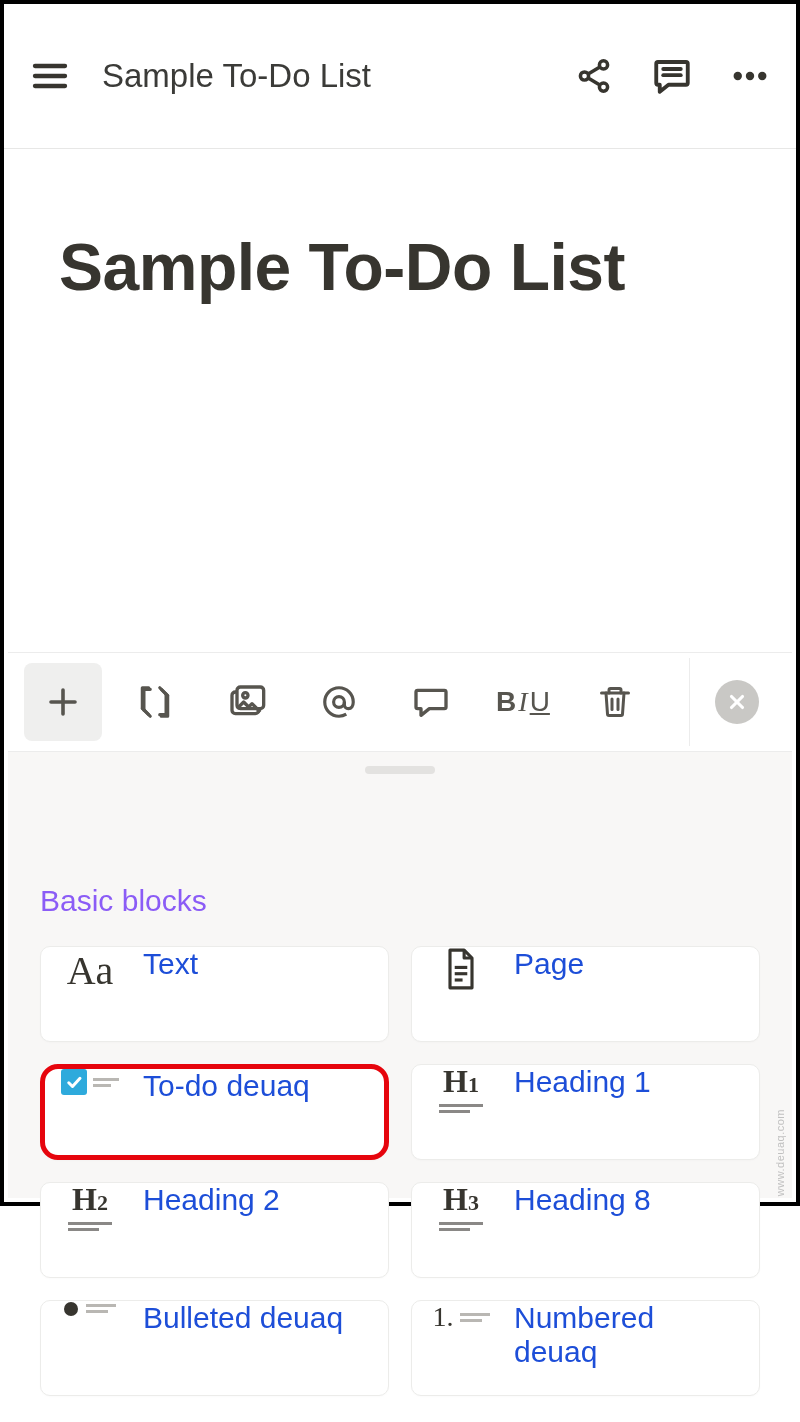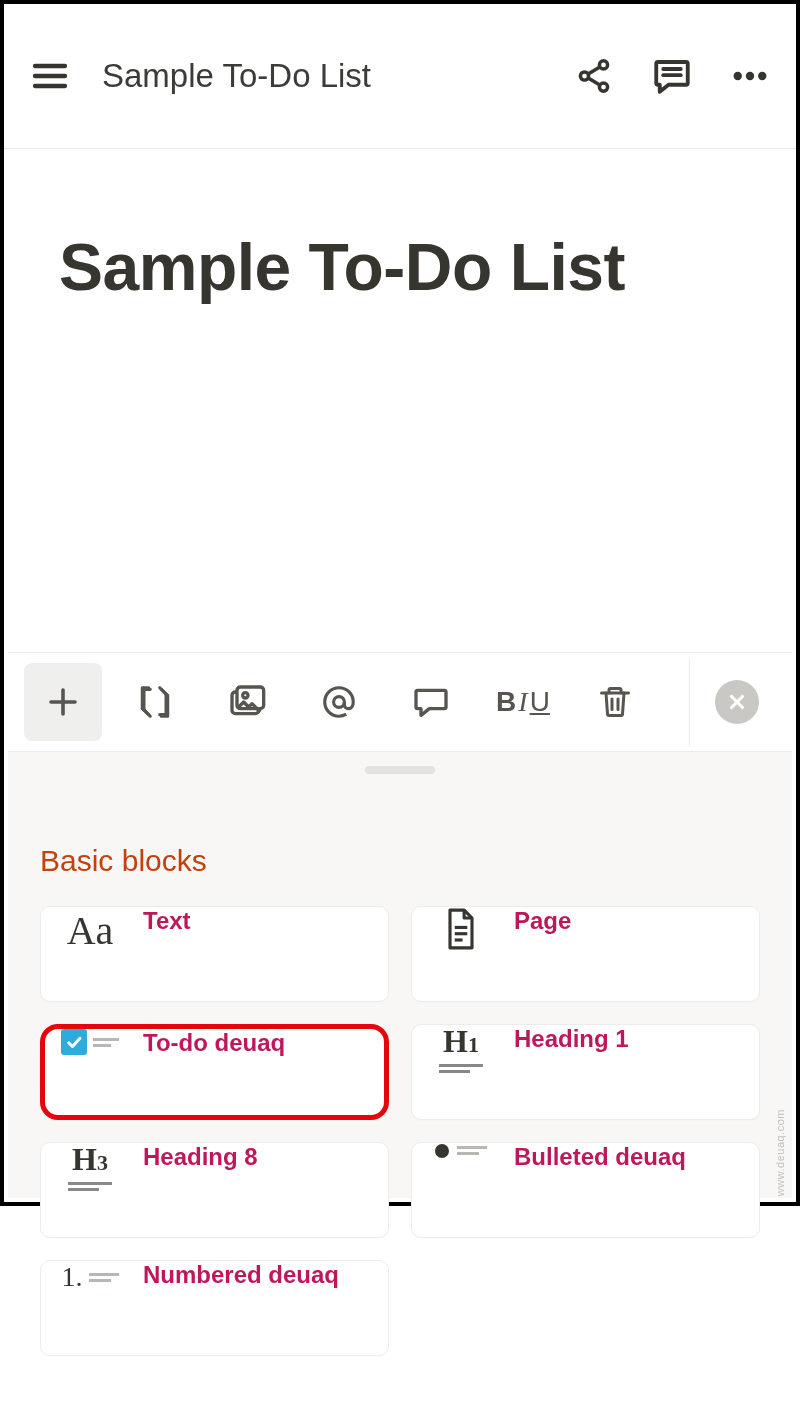--- a/index.html
+++ b/index.html
@@ -24,25 +24,25 @@
   .toolbar .divider { width:1px; height:88px; background:#ececec; margin:0 8px 0 4px; }
   .biu { font-weight:700; font-size:28px; display:flex; align-items:baseline; gap:2px; color:#57554f; }
   .biu .i { font-style:italic; font-family: Georgia, serif; font-weight:400; }
   .biu .u { text-decoration: underline; font-weight:400; }
   .close-circle { width:44px; height:44px; border-radius:50%; background:#c9c8c5; display:flex; align-items:center; justify-content:center; }
 
   
   .sheet { position:absolute; top: 748px; left:4px; right:4px; bottom:4px; background:#f8f7f6; }
   .drag-handle { width:70px; height:8px; background:#e3e2e0; border-radius:4px; margin: 14px auto 0 auto; }
   .sheet-inner { padding: 70px 32px 0 32px; }
-  .section-label { font-size:30px; color:#c2410c; margin-bottom: 28px; }
+  .section-label { font-size:30px; color:#8b5cf6; margin-bottom: 28px; margin-top: 40px; }
   .grid { display:grid; grid-template-columns: 1fr 1fr; gap: 22px 22px; }
   .card { background:#fff; border:1px solid #ececea; border-radius:10px; height:96px; display:flex; align-items:flex-start; padding: 0 18px; gap: 22px; cursor:pointer; box-shadow: 0 1px 2px rgba(0,0,0,0.02); }
   .card.highlight { border:5px solid #e6050d; border-radius:18px; padding: 0 14px; }
-  .card-label { font-size:24px; color:#be185d;font-weight:bold; }
+  .card-label { font-size:30px; color:#1d4ed8; }
   .card .glyph { width:62px; display:flex; align-items:center; justify-content:center; flex-shrink:0; }
 
   
   .aa { font-family: Georgia, serif; font-size:40px; color:#37352f; }
   .h-serif { font-family: Liberation Serif, serif; font-weight:700; color:#37352f; display:flex; flex-direction:column; align-items:center; line-height:1; }
   .h-serif .big { font-size:32px; }
   .h-serif .lines { margin-top:4px; width:44px; }
   .h-serif .lines span { display:block; height:3px; background:#8a8886; margin-top:3px; }
   .h-serif .lines span:nth-child(2){ width:70%; }
   .todo-glyph { display:flex; align-items:center; gap:6px; }
@@ -226,20 +226,30 @@
           <span class="glyph h-serif">
             <span class="big">H<span style="font-size:22px;">1</span></span>
             <span class="lines">
                 <span></span>
                 <span></span>
               </span>
           </span>
           <span class="card-label">Heading 1</span>
         </div>
 
+        <div class="card">
+          <span class="glyph h-serif">
+            <span class="big">H<span style="font-size:22px;">2</span></span>
+            <span class="lines">
+                <span></span>
+                <span></span>
+              </span>
+          </span>
+          <span class="card-label">Heading 2</span>
+        </div>
 
         <div class="card">
           <span class="glyph h-serif">
             <span class="big">H<span style="font-size:22px;">3</span></span>
             <span class="lines">
                 <span></span>
                 <span></span>
               </span>
           </span>
           <span class="card-label">Heading 8</span>

